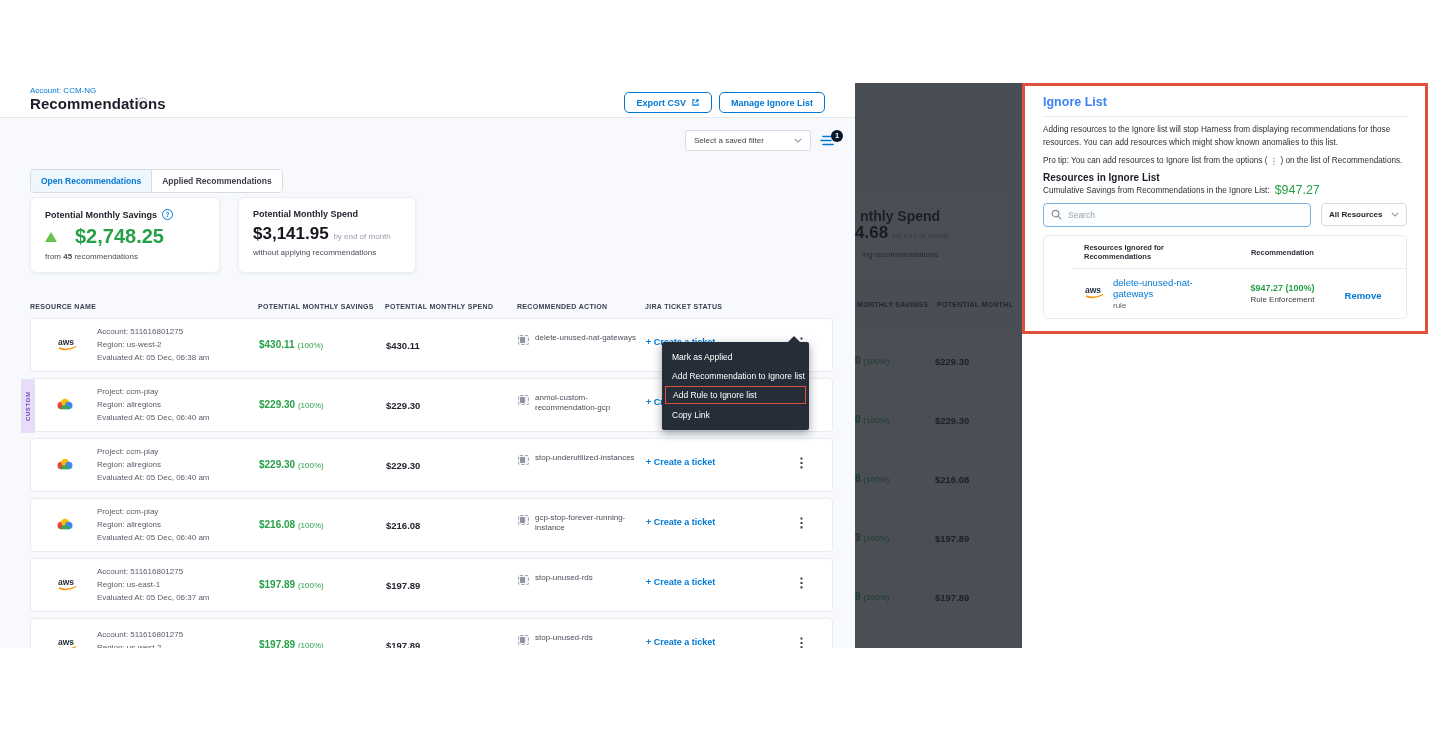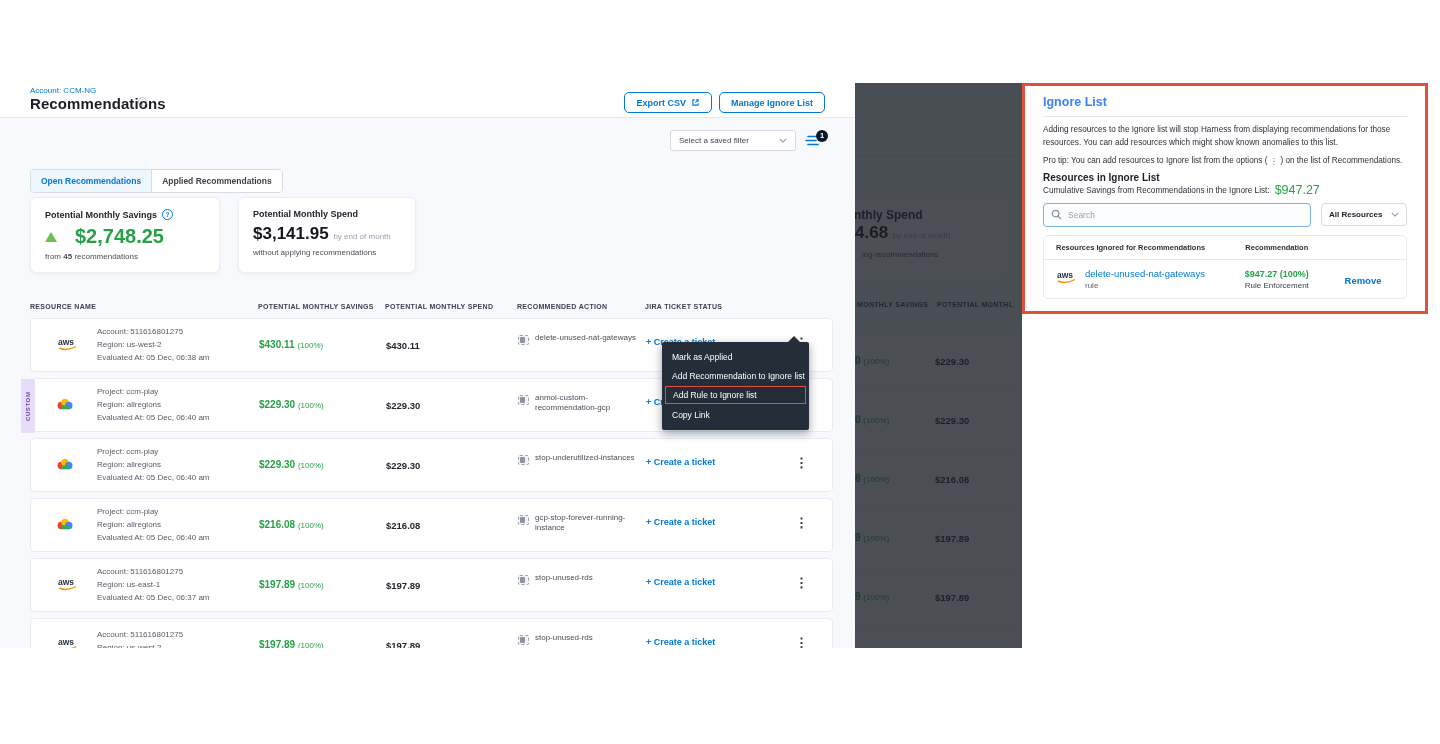--- a/index.html
+++ b/index.html
@@ -10,21 +10,21 @@
   .left-shot { position:absolute; left:0; top:83px; width:855px; height:565px; background:#fff; overflow:hidden; }
   .page-head { position:relative; height:34px; background:#fff; }
   .crumb { position:absolute; left:30px; top:3px; font-size:8px; color:#0278d5; cursor:pointer; }
   .page-title { position:absolute; left:30px; top:12px; font-size:15px; font-weight:bold; color:#1b1e27; letter-spacing:.1px; }
   .info-glyph { position:absolute; left:138px; top:13px; font-size:9px; color:#8d93a0; }
   .head-buttons { position:absolute; right:30px; top:9px; display:flex; gap:7px; }
   .btn-outline { display:flex; align-items:center; gap:5px; height:21px; padding:0 11px; border:1.5px solid #0278d5; border-radius:5px; background:#fff; color:#0278d5; font-size:9px; font-weight:bold; cursor:pointer; }
   .head-divider { position:absolute; left:0; top:34px; width:100%; height:1px; background:#e4e8ef; }
   .content { position:absolute; left:0; top:35px; width:100%; height:530px; background:#f7f9fd; }
 
-  .filter-row { position:absolute; right:30px; top:12px; display:flex; align-items:center; gap:9px; }
+  .filter-row { position:absolute; right:15px; top:12px; display:flex; align-items:center; gap:9px; }
   .saved-filter { width:126px; height:21px; background:#fff; border:1px solid #d8dbe3; border-radius:3px; display:flex; align-items:center; justify-content:space-between; padding:0 8px; font-size:8px; color:#42454f; cursor:pointer; }
   .filter-btn { position:relative; width:20px; height:16px; cursor:pointer; }
   .filter-badge { position:absolute; right:-3px; top:-3px; width:12px; height:12px; border-radius:50%; background:#07182b; color:#fff; font-size:7.5px; font-weight:bold; display:flex; align-items:center; justify-content:center; }
 
   .tabs { position:absolute; left:30px; top:51px; display:flex; border:1px solid #d8dbe3; border-radius:4px; overflow:hidden; background:#fff; }
   .tab { padding:6px 10px; font-size:8.5px; font-weight:bold; color:#3c3f49; background:#fff; cursor:pointer; }
   .tab.active { color:#0278d5; background:#eef6fe; }
   .tab + .tab { border-left:1px solid #d8dbe3; }
 
   .cards { position:absolute; left:30px; top:79px; display:flex; gap:18px; }
@@ -56,21 +56,21 @@
 
   .ctx-menu { position:absolute; left:662px; top:224px; width:147px; background:#252e38; border-radius:2px; box-shadow:0 3px 10px rgba(10,15,25,.4); padding:5px 0 6px; z-index:6; }
   .ctx-caret { position:absolute; top:-6px; left:126px; width:0; height:0; border-left:6px solid transparent; border-right:6px solid transparent; border-bottom:6px solid #252e38; }
   .ctx-item { padding:4.5px 10px; font-size:8.5px; color:#fff; cursor:pointer; white-space:nowrap; }
   .ctx-item.highlight { border:1.5px solid #e0513c; margin:1px 3px; padding:3px 7px; }
 
   
   .dim-shot { position:absolute; left:855px; top:83px; width:167px; height:565px; background:#f7f9fd; overflow:hidden; }
   .dim-divider { position:absolute; left:0; top:72px; width:100%; height:1px; background:#e4e8ef; }
   .dim-card { position:absolute; left:-12px; top:112px; width:163px; height:84px; background:#fff; border-radius:8px; }
-  .dim-card-title { position:absolute; left:11px; top:13px; font-size:12px; font-weight:bold; color:#22252e; white-space:nowrap;text-align:right; }
+  .dim-card-title { position:absolute; left:17px; top:13px; font-size:14px; font-weight:bold; color:#22252e; white-space:nowrap;text-align:right; }
   .dim-card-amt { position:absolute; left:12px; top:28px; font-size:17px; font-weight:bold; color:#15171e; white-space:nowrap; }
   .dim-card-sub { position:absolute; left:19px; top:55px; font-size:8px; color:#4a4d59; white-space:nowrap; }
   .dim-h1 { position:absolute; left:-10px; top:218px; font-size:7px; font-weight:bold; color:#3d4150; letter-spacing:.3px; white-space:nowrap; }
   .dim-h2 { position:absolute; left:82px; top:218px; font-size:7px; font-weight:bold; color:#3d4150; letter-spacing:.3px; white-space:nowrap; }
   .dim-row { position:absolute; left:-12px; width:184px; height:54px; background:#fff; border-radius:4px; }
   .dim-sav { position:absolute; left:12px; top:20px; font-size:10px; font-weight:bold; color:#27a148; white-space:nowrap; }
   .dim-sav .pct { font-size:8px; font-weight:normal; }
   .dim-spd { position:absolute; left:92px; top:21px; font-size:9.5px; font-weight:bold; color:#24262f; white-space:nowrap; }
   .dim-overlay { position:absolute; inset:0; background:rgba(24,30,37,.78); z-index:2; }
 
@@ -83,21 +83,21 @@
   .protip-kebab { display:inline-block; font-size:8.5px; color:#555a66; transform:translateY(.5px); }
   .panel-h4 { font-size:10px; font-weight:bold; color:#1b1e27; margin-bottom:0; }
   .cumulative { font-size:8.2px; color:#2c2f38; margin-bottom:6px; display:flex; align-items:center; gap:5px; }
   .cum-amount { font-size:12.5px; font-weight:normal; color:#27a148; }
   .panel-controls { display:flex; gap:10px; margin-bottom:8px; }
   .search-wrap { position:relative; flex:1; }
   .search-input { width:100%; height:24px; border:1.5px solid #79b3e8; border-radius:4px; background:#fcfdff; padding:0 8px 0 24px; font-size:8.5px; color:#2c2f38; font-family:"Liberation Sans", sans-serif; outline:none; }
   .search-input::placeholder { color:#9aa0ac; }
   .search-ico { position:absolute; left:8px; top:6px; }
   .res-filter { width:86px; height:23px; border:1px solid #d8dbe3; border-radius:4px; background:#fff; display:flex; align-items:center; justify-content:space-between; padding:0 7px; font-size:8px; font-weight:bold; color:#22252e; cursor:pointer; }
-  .panel-table { border:1px solid #e7eaf0; border-radius:5px; background:#fff; }
+  .panel-table { border:1px solid #e7eaf0; border-radius:5px; background:#fff;padding-left:28px; }
   .pt-head { display:flex; align-items:center; padding:7px 12px; border-bottom:1px solid #e7eaf0; font-size:7.5px; font-weight:bold; color:#2c2f38; }
   .pt-row { display:flex; align-items:center; padding:8px 12px; }
   .pt-col-name { flex:1.5; display:flex; align-items:center; gap:8px; }
   .pt-col-rec { flex:1; text-align:center; }
   .pt-col-act { width:62px; text-align:center; }
   .pt-link { font-size:9.5px; color:#0278d5; cursor:pointer; }
   .pt-type { font-size:8px; color:#5b5f6b; margin-top:2px; }
   .pt-sav { font-size:9px; font-weight:bold; color:#27a148; }
   .pt-src { font-size:8px; color:#3c3f49; margin-top:2px; }
   .pt-remove { font-size:9.5px; font-weight:bold; color:#0278d5; cursor:pointer; }

